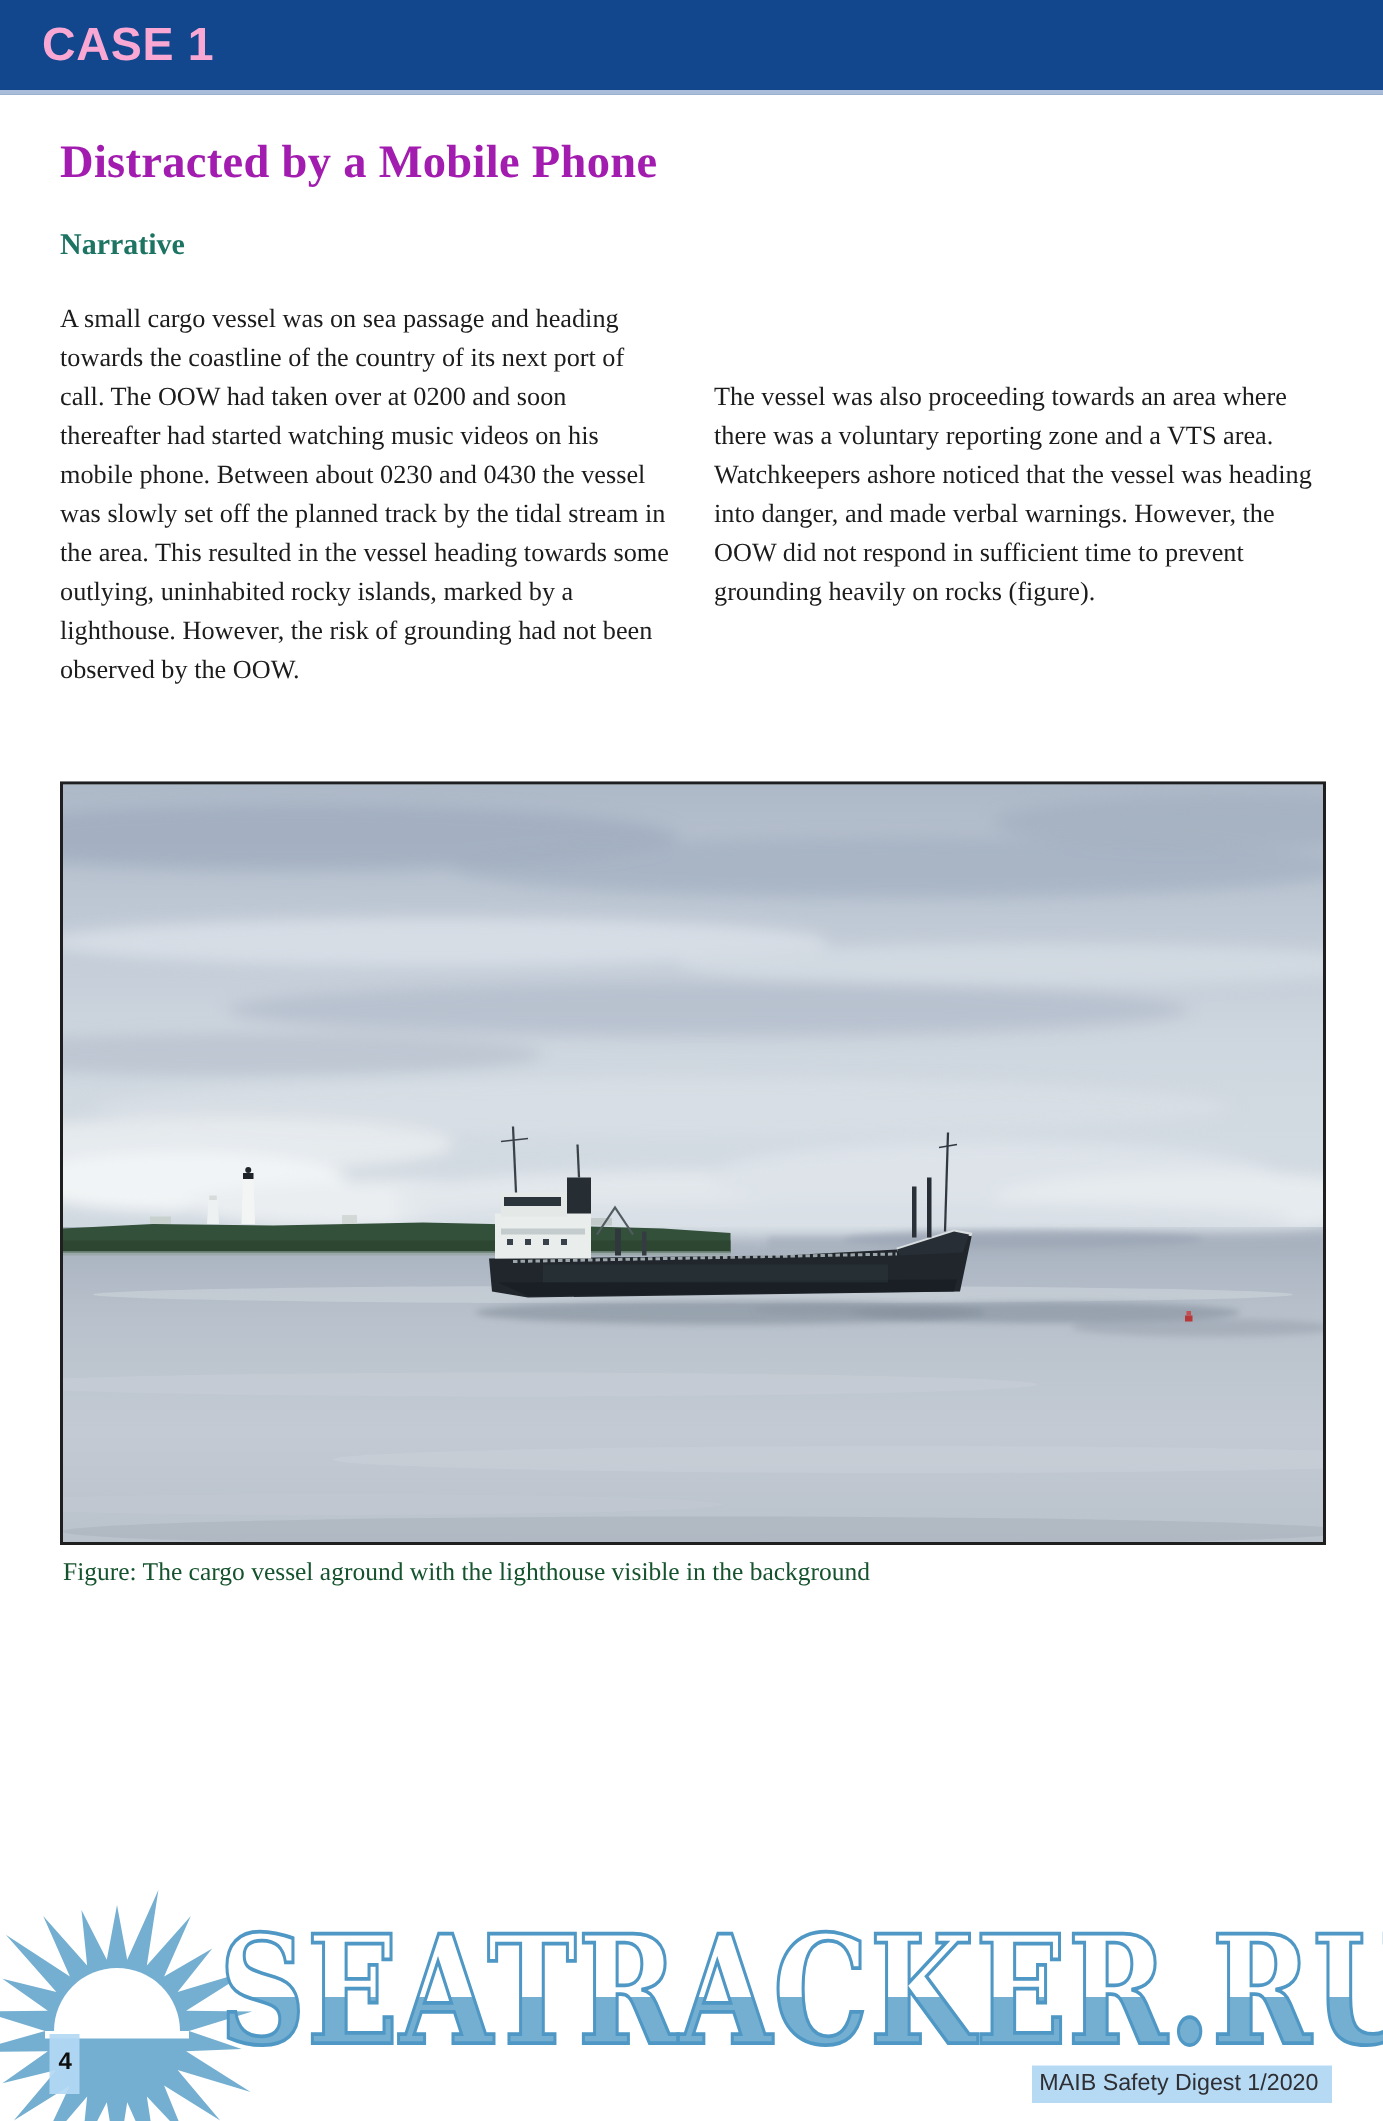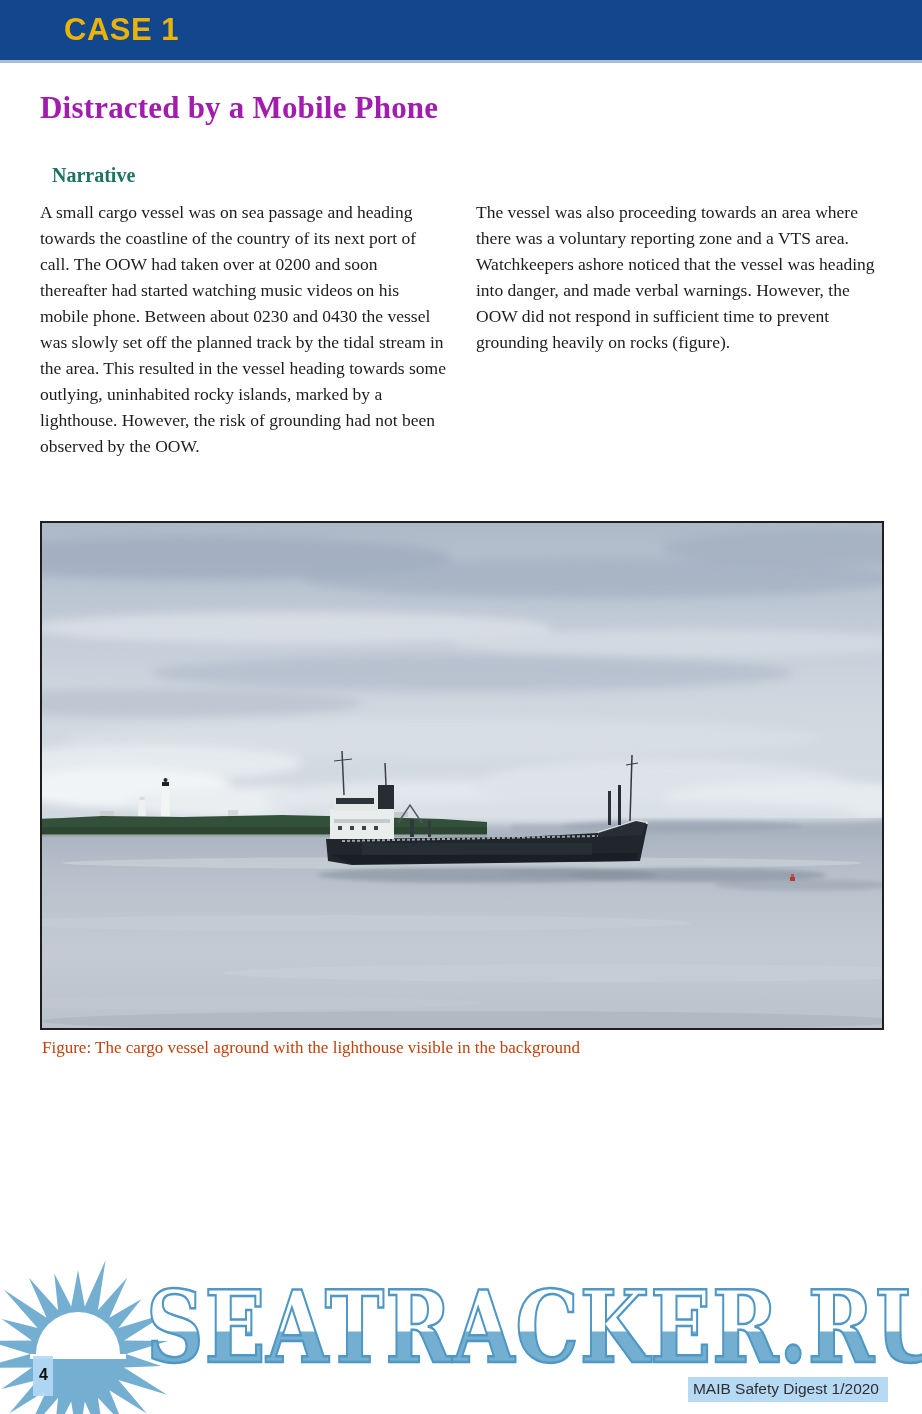--- a/index.html
+++ b/index.html
@@ -6,52 +6,52 @@
   body{
     width:922px;height:1414px;position:relative;overflow:hidden;
     background:#ffffff;font-family:"Liberation Serif",serif;color:#1a1a1a;
   }
   
   .banner{
     position:absolute;top:0;left:0;width:922px;height:60px;
     background:#12478e;border-bottom:3px solid #a9bddb;box-sizing:content-box;
   }
   .banner .case-label{
-    display:block;padding-left:64px;line-height:60px;
+    display:block;padding-left:28px;line-height:60px;
     font-family:"Liberation Sans",sans-serif;font-weight:bold;
-    font-size:31px;color:#eab308;letter-spacing:.5px;
+    font-size:31px;color:#f9a8d4;letter-spacing:.5px;
   }
   
   .page-title{
     position:absolute;top:90px;left:40px;margin:0;
     font-size:31px;font-weight:bold;color:#a21caf;letter-spacing:.2px;
   }
   .section-heading{
-    position:absolute;top:152px;left:40px;margin:12px;
+    position:absolute;top:152px;left:40px;margin:0;
     font-size:20px;font-weight:bold;color:#1d7463;
   }
   
   .columns{
     position:absolute;top:199px;left:40px;width:844px;
-    display:flex;gap:28px;
+    display:flex;gap:28px;align-items:center;
   }
   .col{width:408px;}
   .col p{
     margin:0 0 16px 0;font-size:17.5px;line-height:26px;color:#1c1c1c;
     text-align:left;
   }
   
   .figure-frame{
     position:absolute;top:521px;left:40px;width:840px;height:505px;
     border:2px solid #1f1f1f;background:#c3cdd8;
   }
   .figure-frame svg{display:block;}
   .figure-caption{
     position:absolute;top:1038px;left:42px;margin:0;
-    font-size:17px;color:#c2410c;
+    font-size:17px;color:#14532d;
   }
   
   .pagenum-strip{
     position:absolute;left:33px;top:1356px;width:20px;height:40px;
     background:#b3d8f3;opacity:.92;z-index:6;
   }
   .page-number{
     position:absolute;left:39px;top:1366px;z-index:7;
     font-family:"Liberation Sans",sans-serif;font-weight:bold;
     font-size:16px;color:#0e0e0e;

